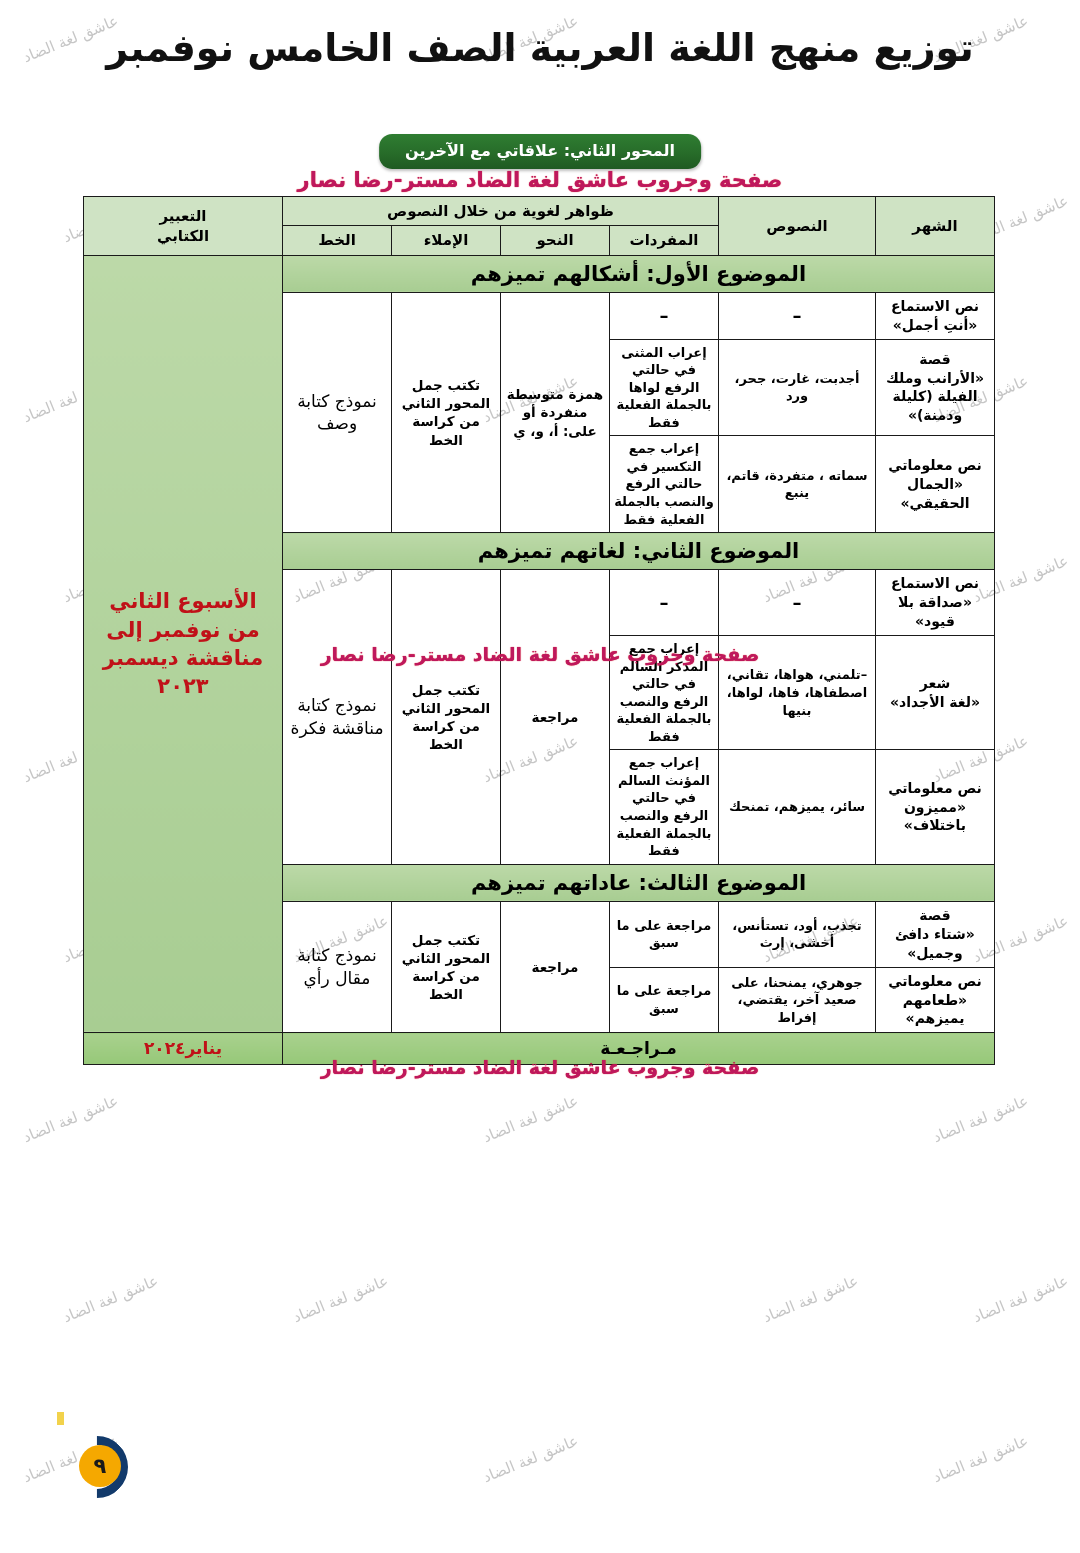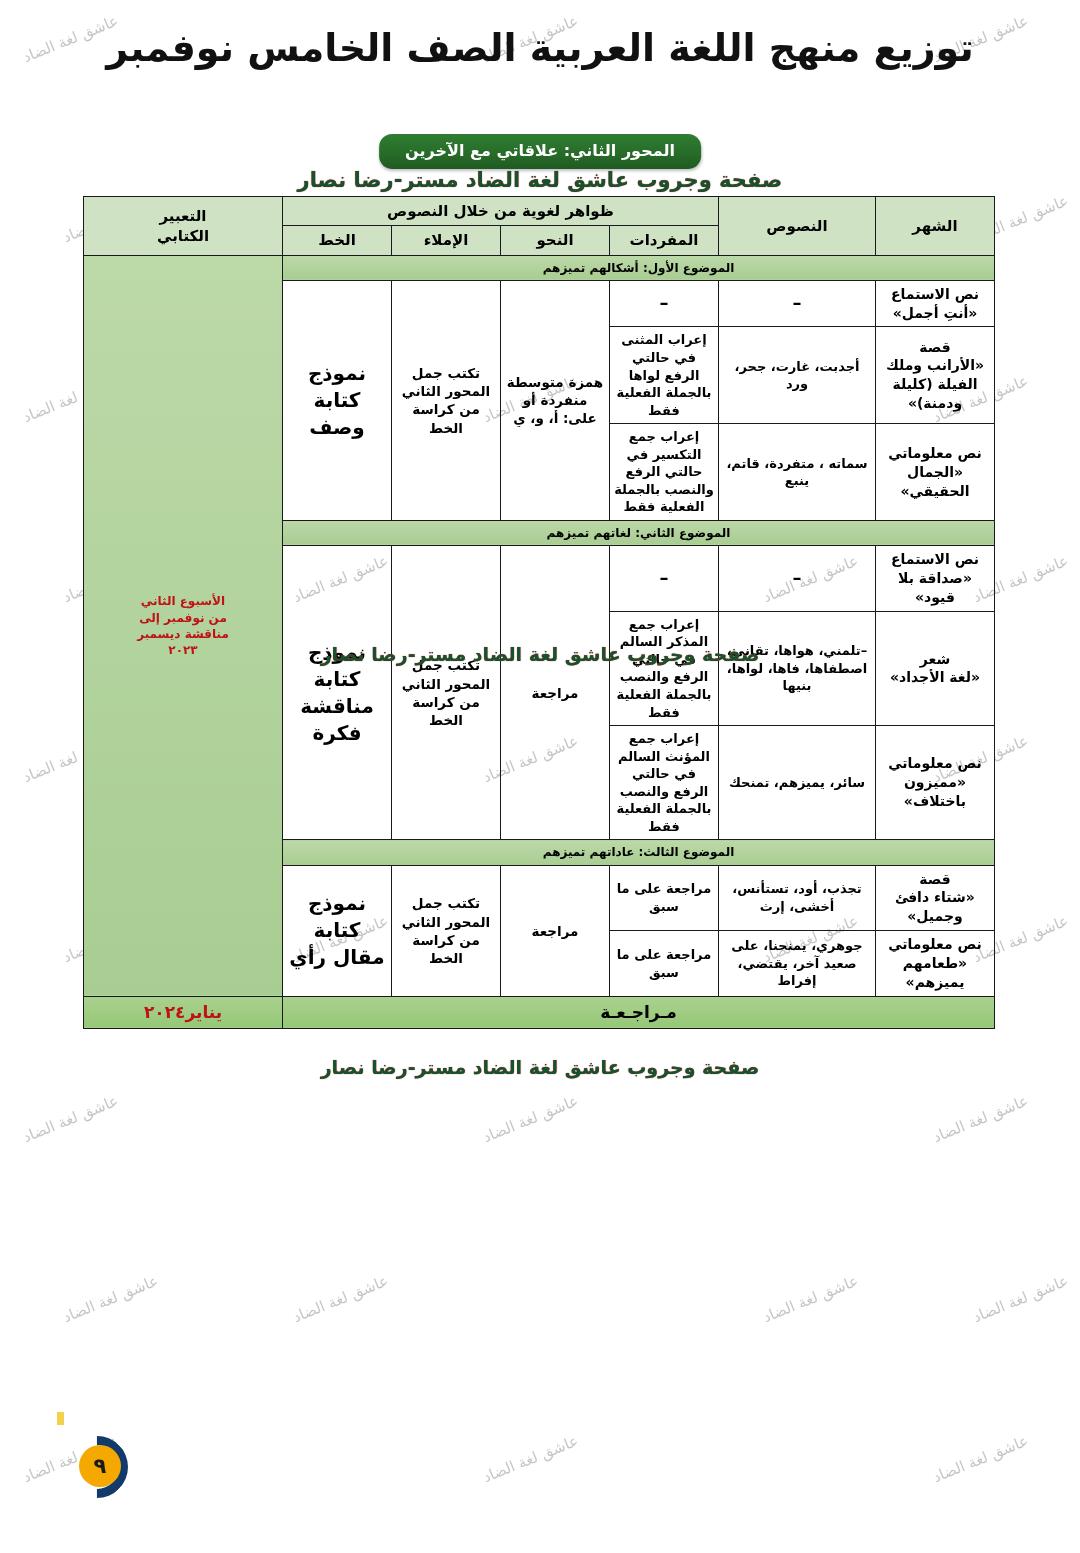--- a/index.html
+++ b/index.html
@@ -62,21 +62,21 @@
     white-space: nowrap;
     z-index: 12;
   }
 
   
   .promo-band {
     position: absolute;
     left: 0;
     right: 0;
     text-align: center;
-    color: #14532d;
+    color: #be185d;
     font-weight: bold;
     font-size: 21px;
     text-shadow: 0 0 1px #d8121a;
     z-index: 30;
     white-space: nowrap;
   }
   #promo-top    { top: 168px; }
   #promo-mid1   { top: 643px; font-size: 19px; }
   #promo-mid2   { top: 1056px; font-size: 19px; }
 
@@ -109,37 +109,37 @@
   .th-texts   { width: 150px; }
   .th-vocab   { width: 118px; }
   .th-gramm   { width: 160px; margin-top: 20px; }
   .th-spell   { width: 90px; }
   .th-hand    { width: 90px; }
   .th-expr    { width: 192px; }
 
   .topic-row td {
     background: linear-gradient(180deg, #bcd9a8 0%, #a8cd92 100%);
     font-weight: bold;
-    font-size: 12px;
+    font-size: 21px;
     padding: 9px 4px 11px;
   }
   .month-cell {
     color: #c01118;
     font-weight: bold;
     font-size: 14px;
     line-height: 1.55;
     background: #ffffff;
   }
   .text-cell  { font-weight: bold; font-size: 14px; }
   .text-cell .title-line { font-weight: bold; }
   .vocab-cell { font-size: 13px; font-weight: bold; line-height: 1.5; }
   .gramm-cell { font-size: 13px; font-weight: bold; line-height: 1.45; }
   .spell-cell,
   .hand-cell  { font-size: 13.5px; font-weight: bold; line-height: 1.5; }
-  .expr-cell  { font-size: 20px; font-weight: bold; }
+  .expr-cell  { font-size: 17px; font-weight: normal; }
   .dash-cell  { font-size: 18px; font-weight: bold; }
   .review-row td {
     background: linear-gradient(180deg, #a9d18e 0%, #96c878 100%);
     font-weight: bold;
     font-size: 17px;
     letter-spacing: 5px;
     padding: 12px 4px 13px;
   }
   .review-month {
     background: #ffffff;

